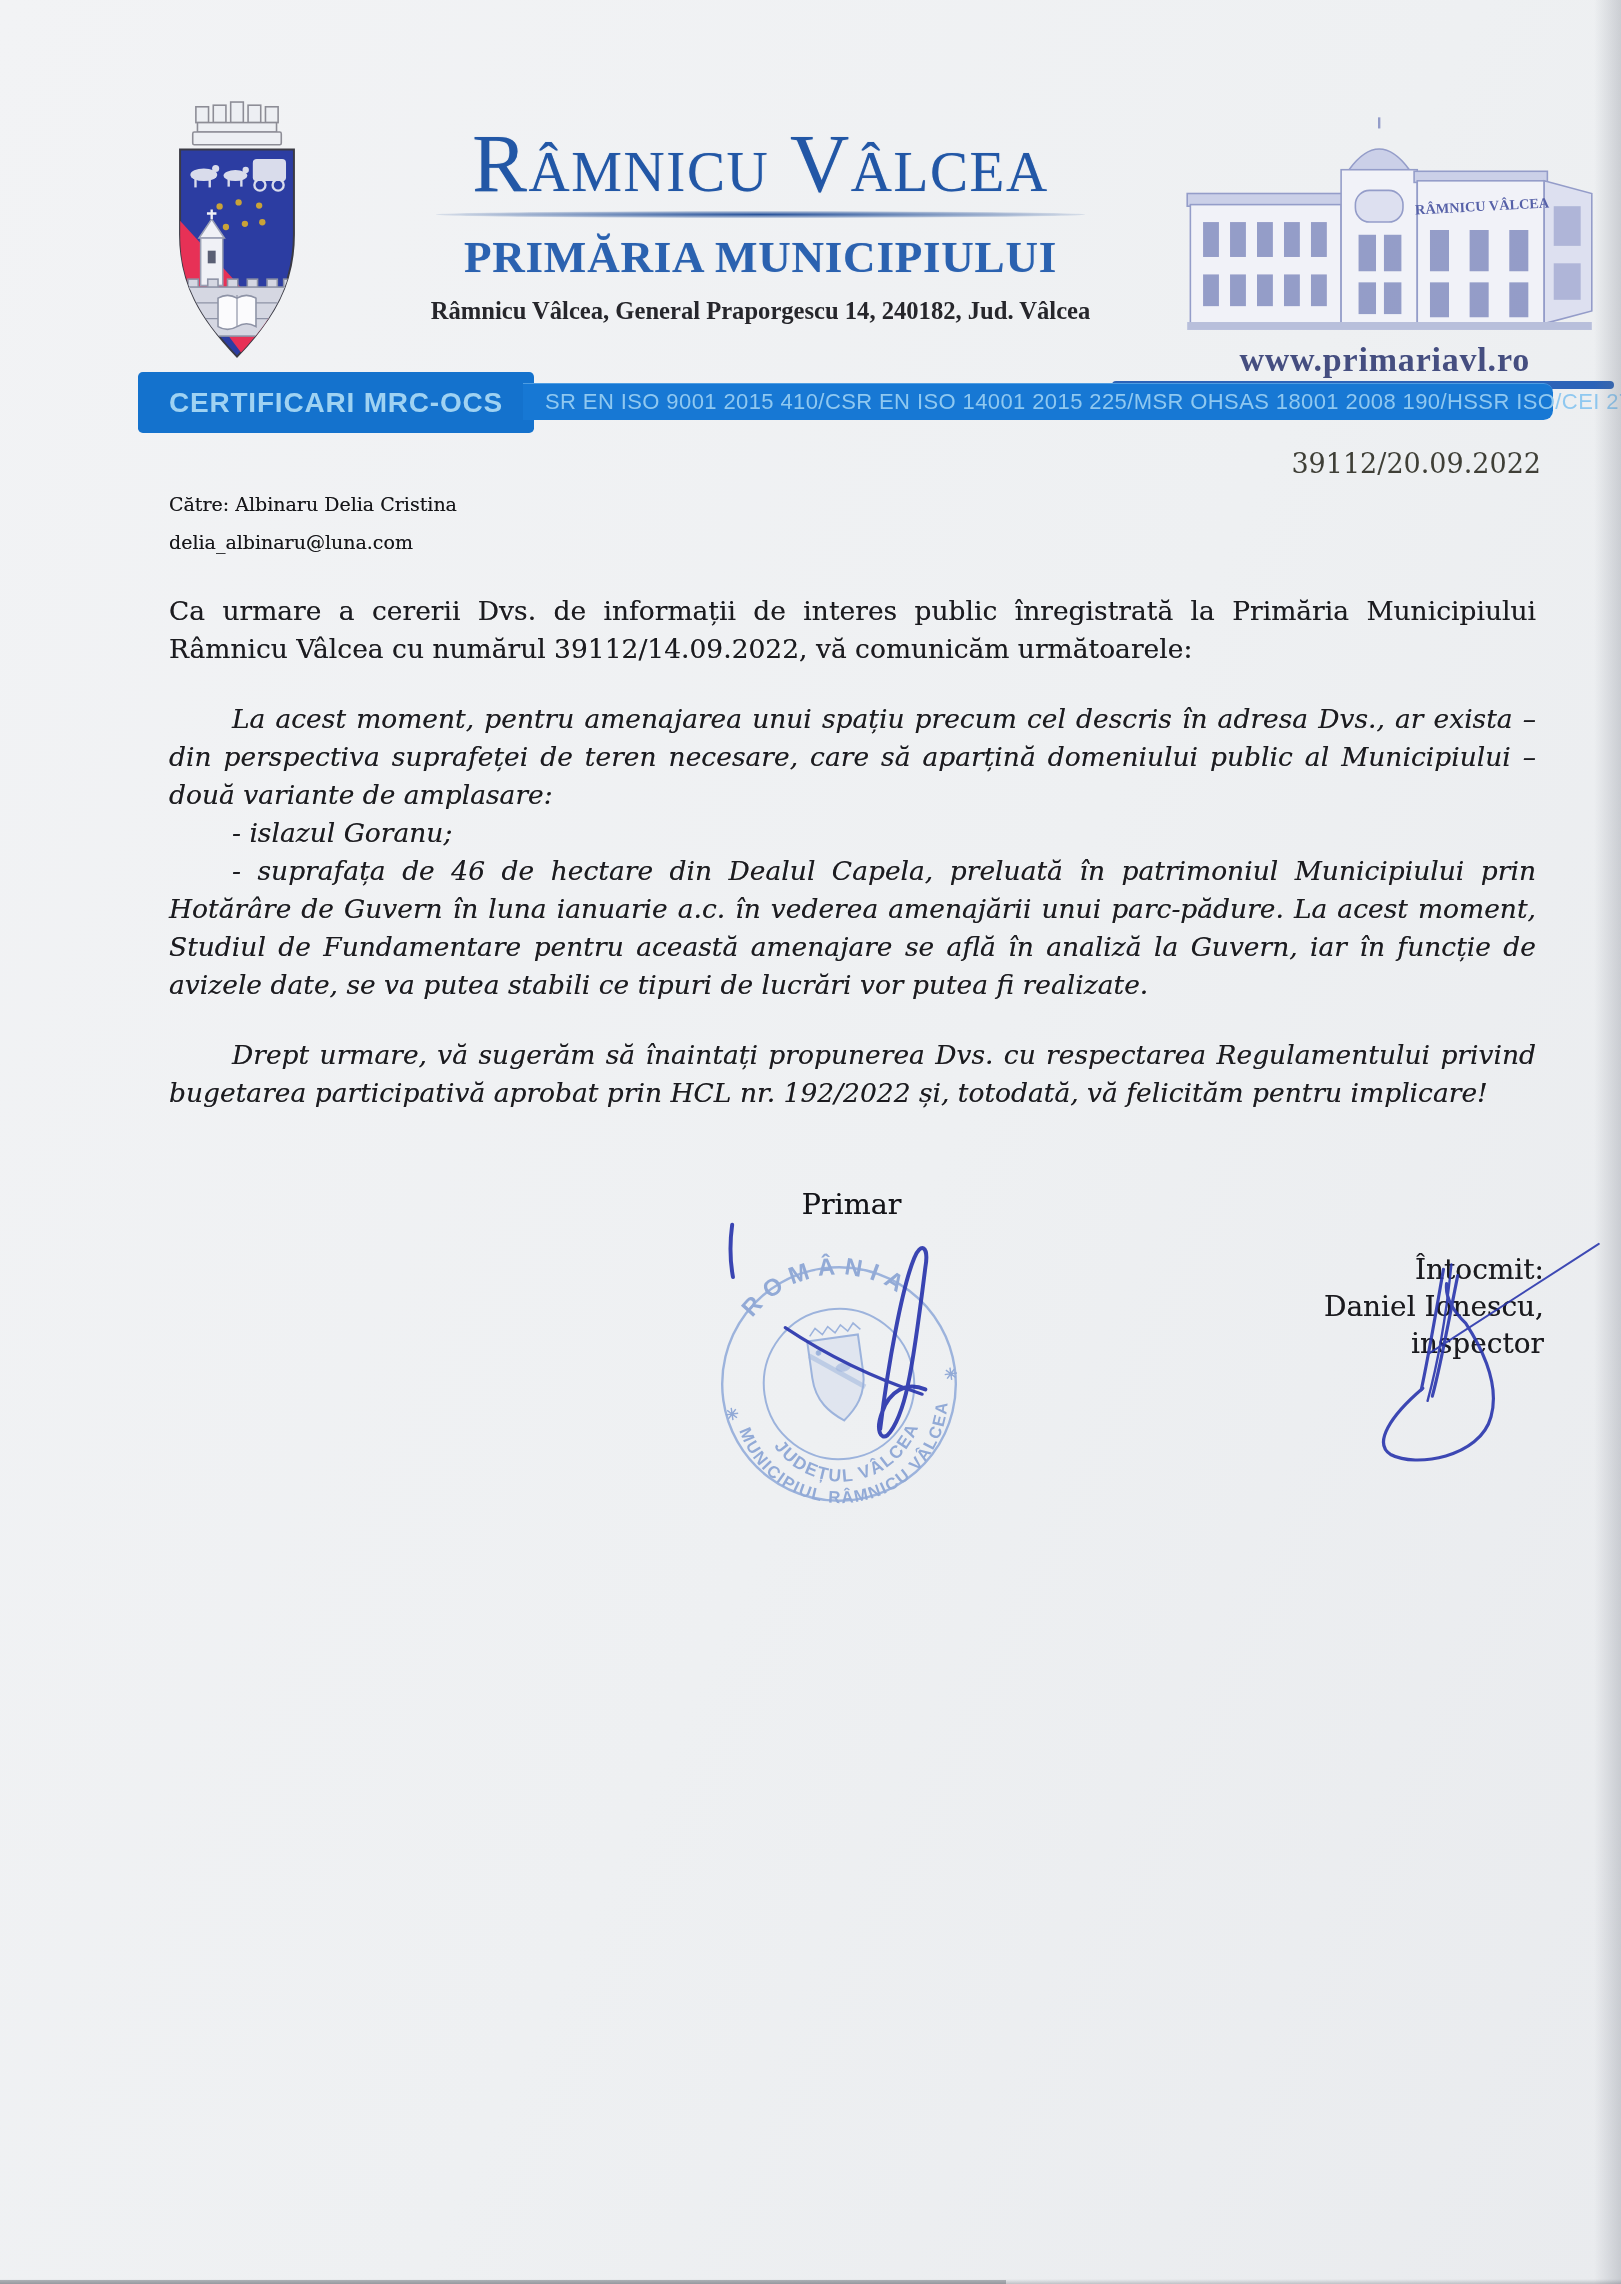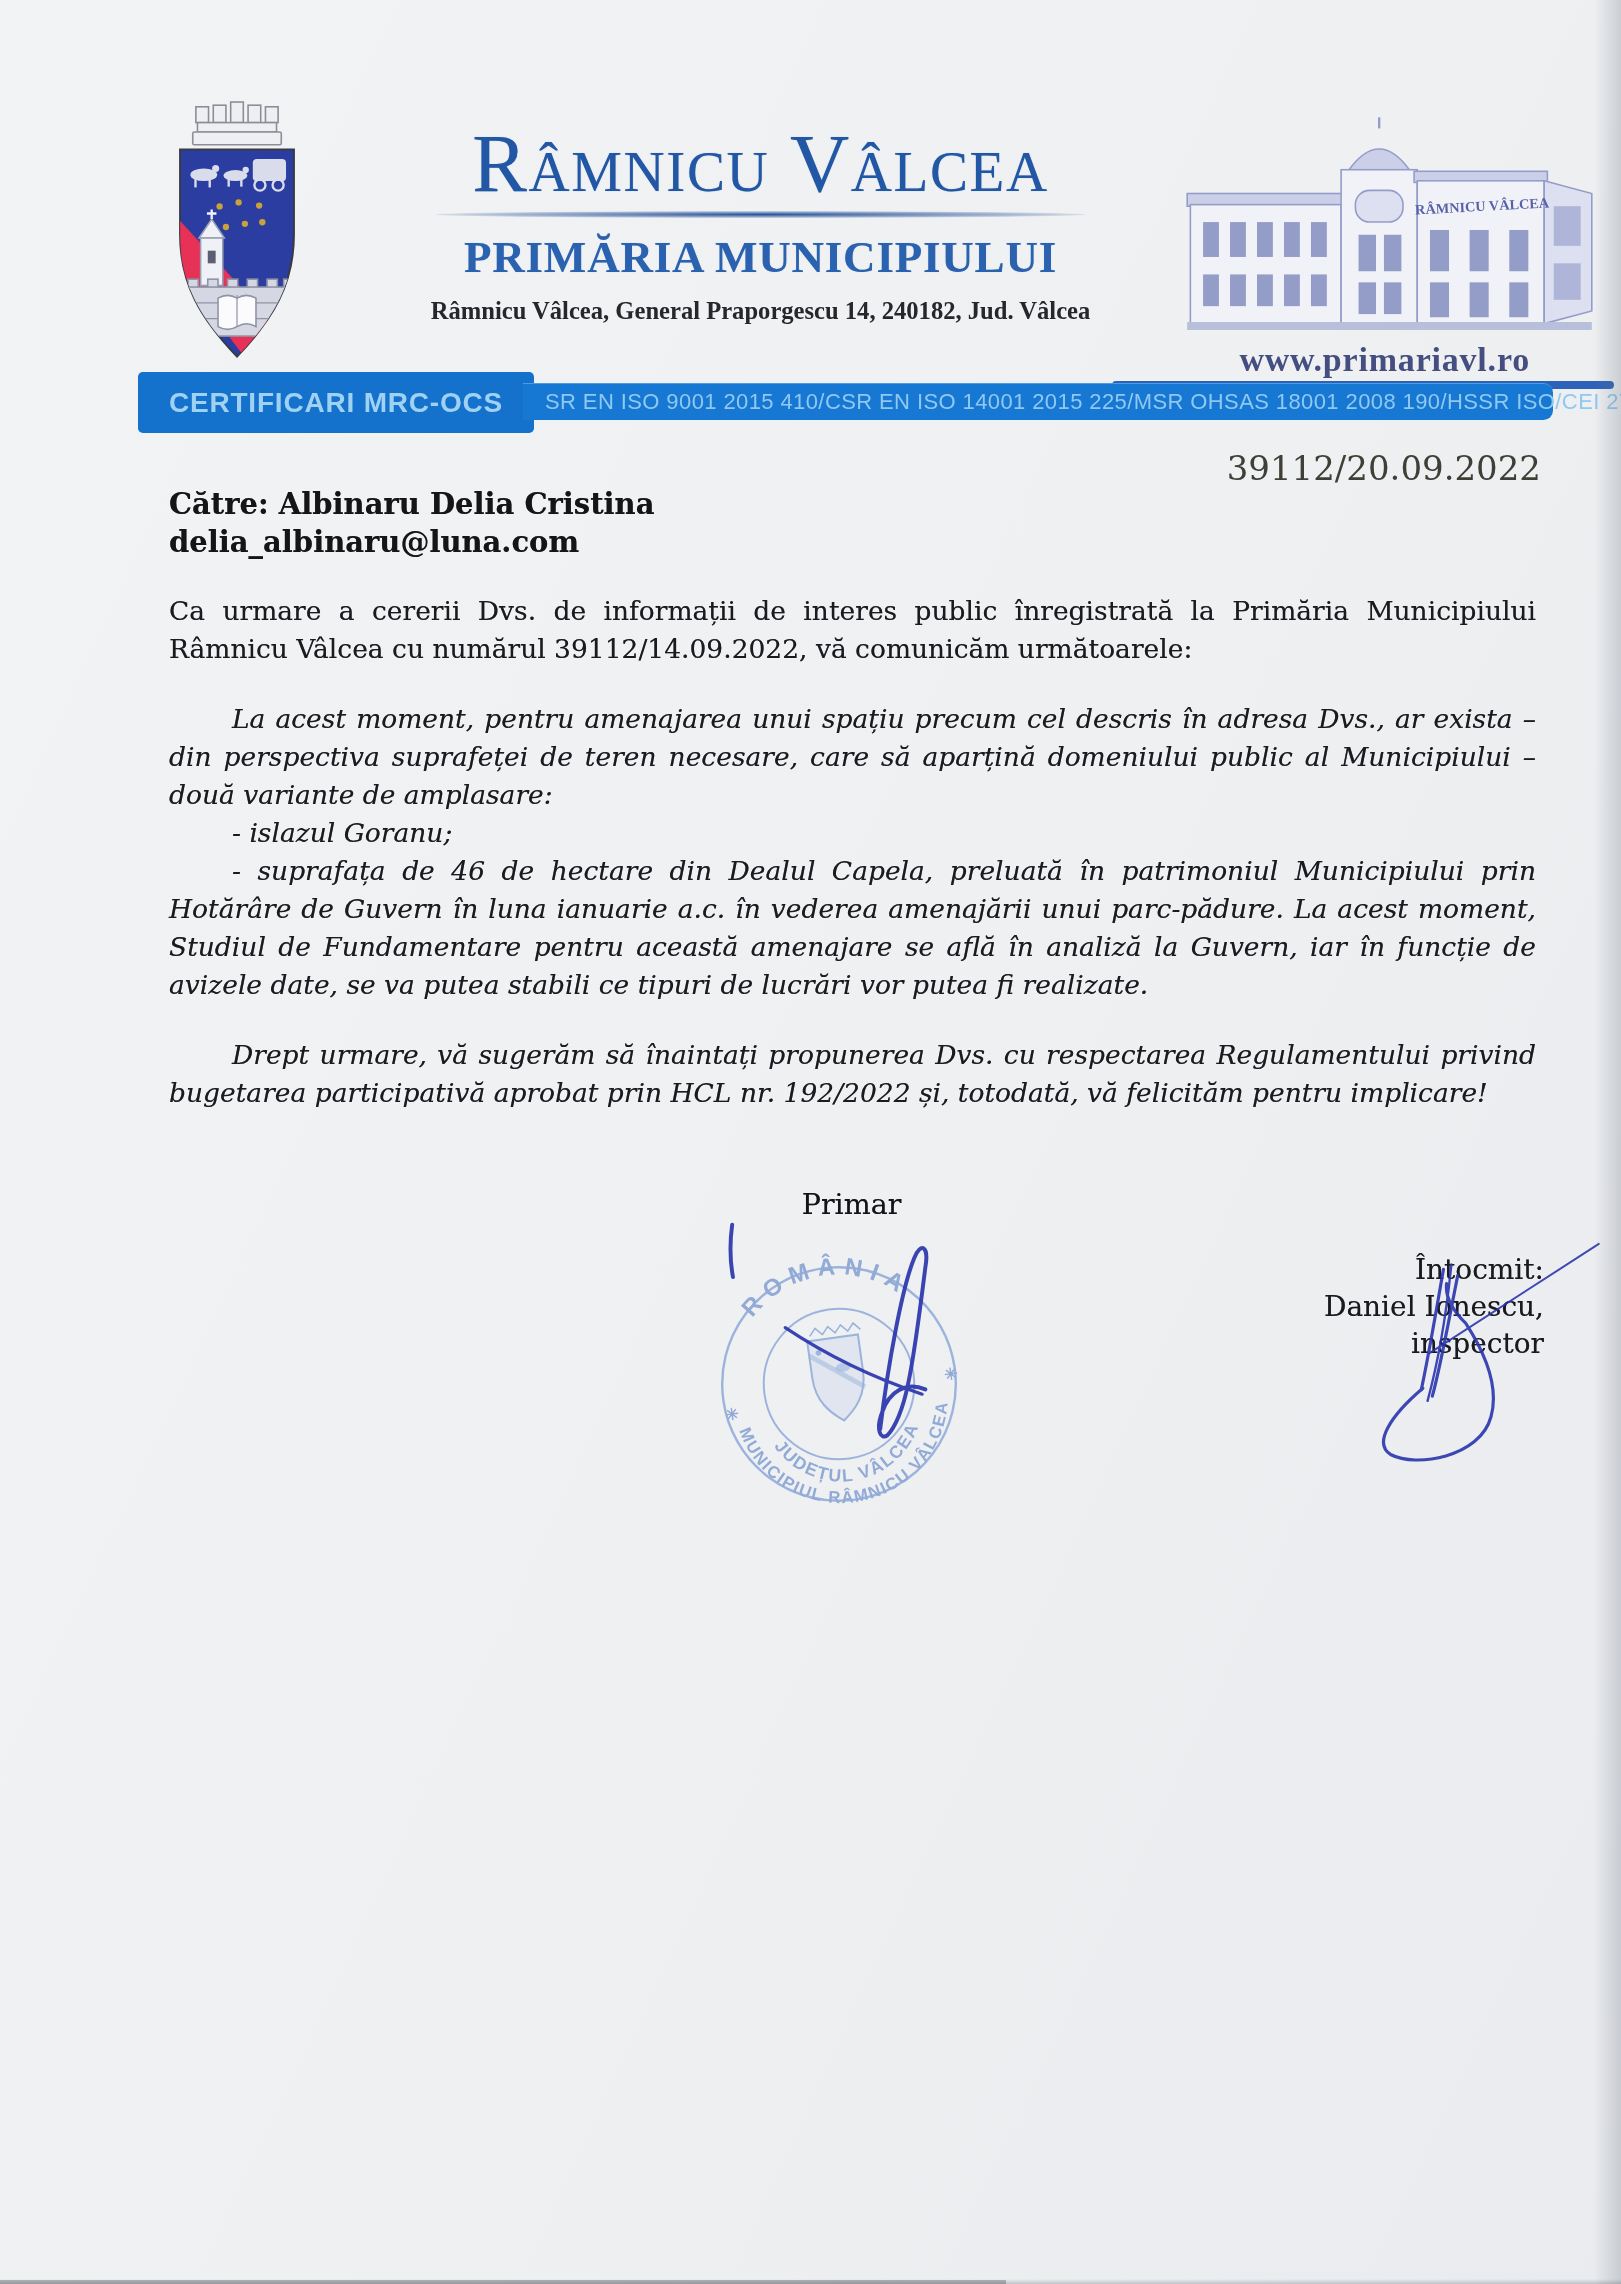--- a/index.html
+++ b/index.html
@@ -35,23 +35,23 @@
   .web-underline{position:absolute;left:1112px;top:381px;width:502px;height:8px;background:#2c63b8;border-radius:4px;}
   
   .cert-box{position:absolute;left:127px;top:372px;width:396px;height:61px;background:#1472cd;border-radius:4.8px;
     display:flex;align-items:center;justify-content:center;
     font-family:"Liberation Sans",sans-serif;font-weight:bold;font-size:28px;letter-spacing:0.8px;color:#9fd2f2;margin-left:11px;}
   .cert-bar{position:absolute;left:523px;top:383px;width:1030px;height:37px;background:#1778d4;border-radius:0 9.5px 9.5px 0;
     display:flex;align-items:center;justify-content:space-between;padding:0 22px;box-sizing:border-box;
     border-top:1.6px solid #4e9de2;
     font-family:"Liberation Sans",sans-serif;font-size:22px;color:#8fc8f0;letter-spacing:0.4px;white-space:nowrap;}
   
-  .refnum{position:absolute;left:1109px;top:448px;width:432px;text-align:right;font-size:34px;color:#3f3f37;}
-  .recipient{position:absolute;left:169px;top:485px;font-size:29px;line-height:38px;color:#151518;
-    text-shadow:0 0 0.5px rgba(20,20,25,.55);font-weight:bold;}
+  .refnum{position:absolute;left:1109px;top:448px;width:432px;text-align:right;font-size:27px;color:#3f3f37;}
+  .recipient{position:absolute;left:169px;top:485px;font-size:19px;line-height:38px;color:#151518;
+    text-shadow:0 0 0.5px rgba(20,20,25,.55);}
   .body-text{position:absolute;left:169px;top:592px;width:1367px;
     font-size:26.5px;line-height:38px;text-align:justify;color:#1b1b1f;
     text-shadow:0 0 0.5px rgba(20,20,25,.55);}
   .body-text p{margin:0;}
   .p-gap{margin-top:32px !important;}
   .indent{text-indent:63px;font-style:italic;}
   .sign-block{position:absolute;left:626px;top:1186px;width:451px;text-align:center;
     font-size:28.5px;line-height:38px;color:#141418;text-shadow:0 0 0.5px rgba(20,20,25,.55);}
   .prepared{position:absolute;left:1101px;top:1251px;width:443px;text-align:right;
     font-size:28px;line-height:37px;color:#1a1a1e;text-shadow:0 0 0.5px rgba(20,20,25,.55);}

